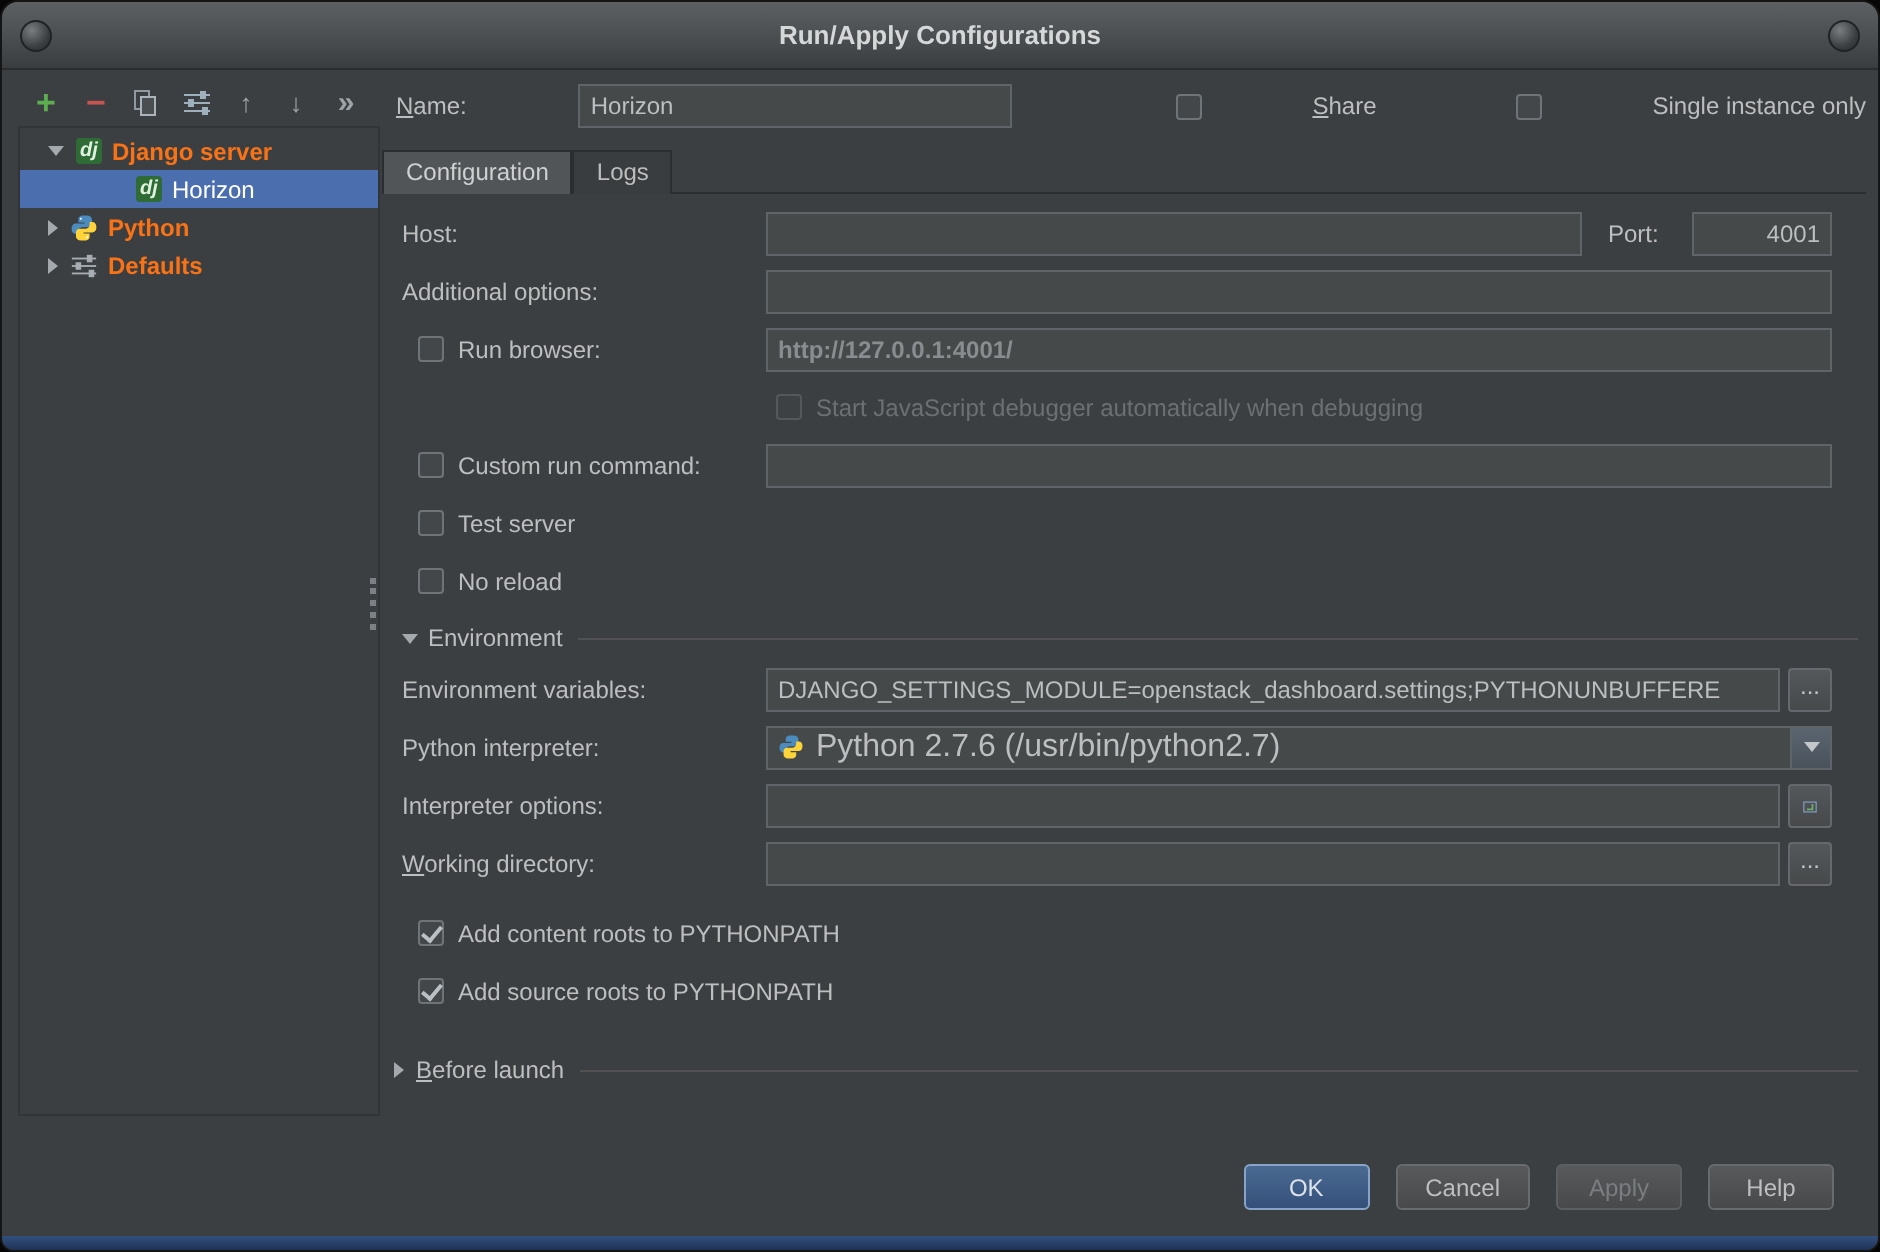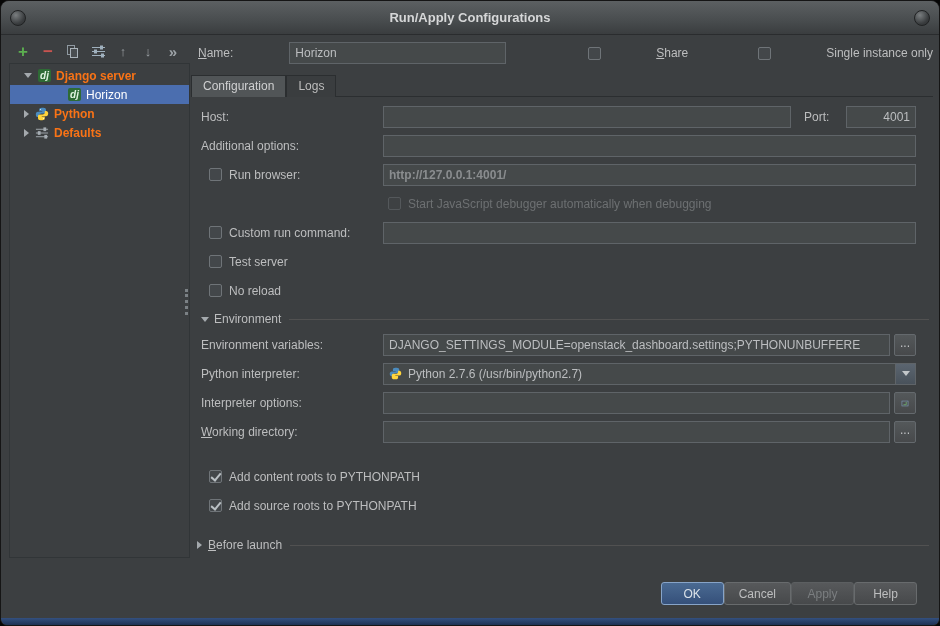--- a/index.html
+++ b/index.html
@@ -77,30 +77,30 @@
   .cb-group .cb{margin-left:8px;}
   .js-row .cb{margin-left:187px;}
   .sep-row{display:flex;align-items:center;height:22px;margin-top:3px;padding-left:10px;padding-right:4px;}
   .sep-row .lbl{margin-left:5px;}
   .sep-line{flex:1;height:1px;background:#515151;margin-left:8px;}
   .small-btn{width:22px;height:22px;margin-left:4px;flex-shrink:0;background:linear-gradient(#54585a,#47494b);
     border:1px solid #64696d;border-radius:2px;color:#c2c4c6;font-size:12px;line-height:10px;
     display:flex;align-items:flex-start;justify-content:center;padding-top:3px;cursor:default;}
   .combo{display:flex;align-items:center;background:#45494a;border:1px solid #5f6468;height:22px;
     position:relative;padding-left:5px;padding-right:24px;}
-  .combo .combo-text{font-size:12px;color:#bcbec0;margin-left:6px;white-space:nowrap;overflow:hidden;}
+  .combo .combo-text{font-size:16px;color:#bcbec0;margin-left:6px;white-space:nowrap;overflow:hidden;}
   .combo .arrow-btn{position:absolute;right:0;top:0;bottom:0;width:20px;
     background:linear-gradient(#5b6570,#49525b);border-left:1px solid #5f6468;
     display:flex;align-items:center;justify-content:center;}
   .combo .arrow-btn .tri-dn{width:0;height:0;border-left:4px solid transparent;border-right:4px solid transparent;
     border-top:5px solid #c3c7ca;}
   .bl-row{display:flex;align-items:center;margin-top:16px;padding-left:6px;padding-right:4px;height:18px;}
   .bl-row .lbl{margin-left:6px;}
   
-  .footer{position:absolute;top:581px;right:22px;display:flex;}
+  .footer{position:absolute;top:581px;right:22px;display:flex;gap:13px;}
   .btn{height:23px;min-width:63px;padding:0 14px;background:linear-gradient(#57595b,#47494b);
     border:1px solid #686b6d;border-radius:3px;color:#bdbebf;font-size:12px;
     font-family:"Liberation Sans",sans-serif;cursor:default;}
   .btn.primary{background:linear-gradient(#4a6a92,#35507a);border:1px solid #87a4c8;color:#dbe2e9;}
   .btn.dim{color:#7b7e80;border-color:#5c5f61;}
   .bottom-edge{position:absolute;left:0;right:0;bottom:0;height:7px;
     background:linear-gradient(#33507f,#1e3254);border-radius:0 0 6px 6px;}
 </style>
 </head>
 <body>
@@ -288,21 +288,21 @@
           </svg>
         </button>
       </div>
 
       <div class="frow">
         <label class="lbl flabel mnemonic">Working directory:</label>
         <input class="field fill" value="" style="">
         <button class="small-btn">...</button>
       </div>
 
-      <div class="frow" style="margin-top:16px;text-align:center;">
+      <div class="frow" style="margin-top:6px;text-align:center;">
         <span class="cb-group" style="width:auto;">
           <span class="cb checked"></span>
           <span class="lbl">Add content roots to PYTHONPATH</span>
         </span>
       </div>
 
       <div class="frow">
         <span class="cb-group" style="width:auto;">
           <span class="cb checked"></span>
           <span class="lbl">Add source roots to PYTHONPATH</span>

